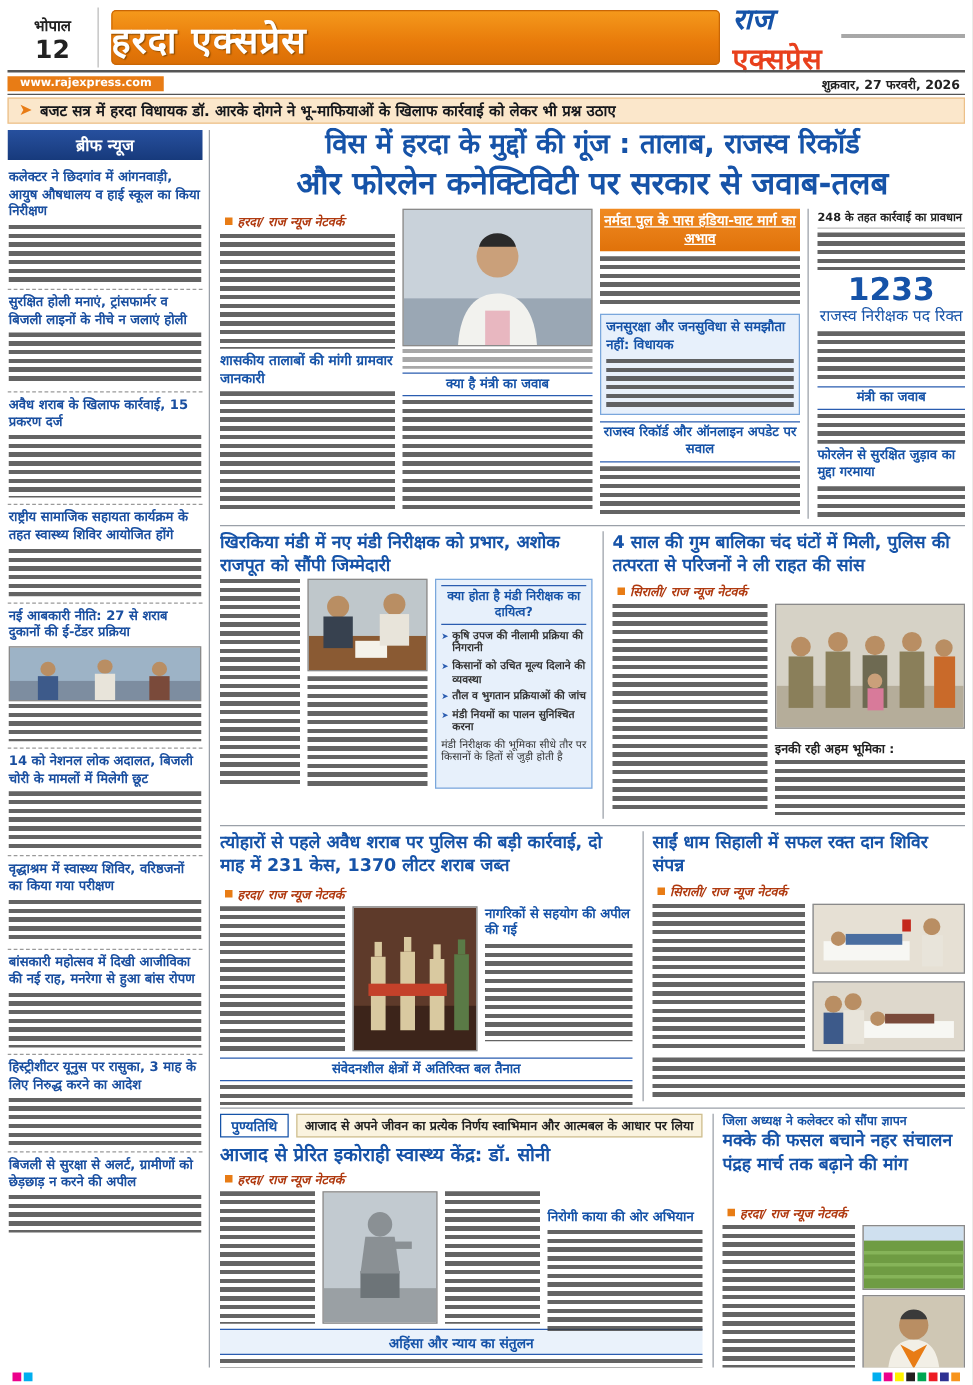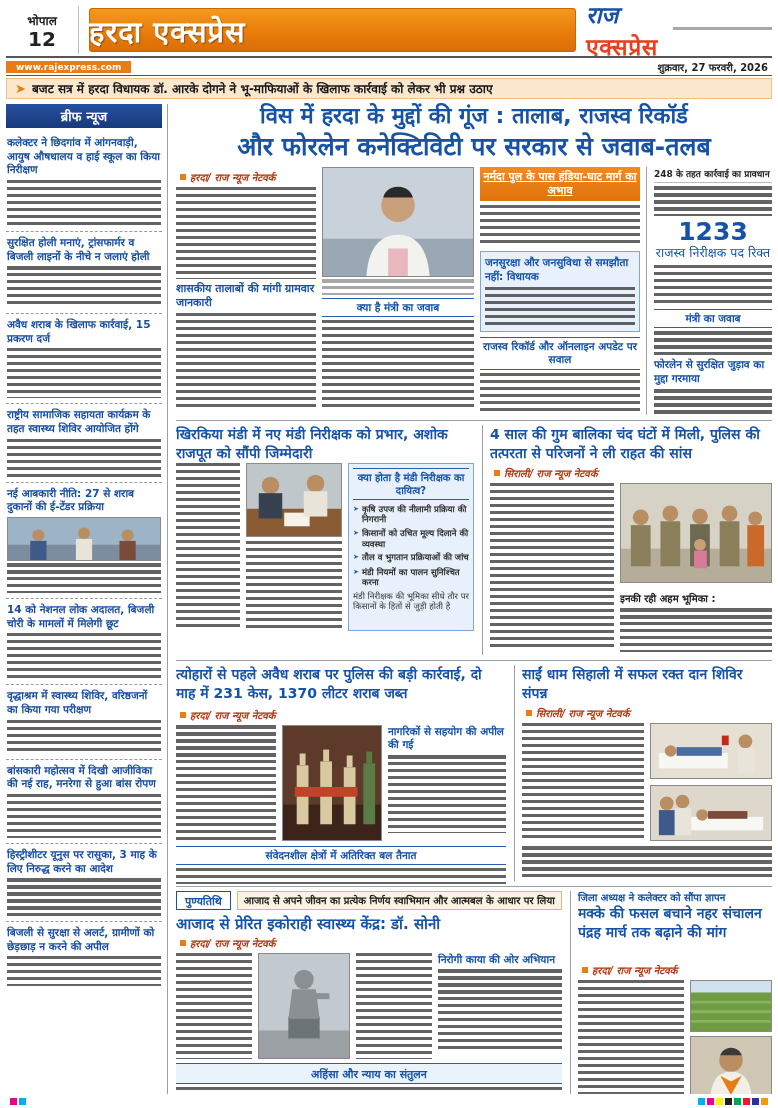--- a/index.html
+++ b/index.html
@@ -387,21 +387,21 @@
               <rect width="92" height="106" fill="#c2cad0"></rect>
               <rect y="78" width="92" height="28" fill="#9aa0a4"></rect>
               <rect x="30" y="64" width="32" height="22" fill="#6d7478"></rect>
               <circle cx="46" cy="26" r="10" fill="#8a9094"></circle>
               <path d="M34 36h24l4 30H30z" fill="#8a9094"></path>
               <rect x="56" y="40" width="16" height="6" fill="#8a9094"></rect>
             </svg>
           </div>
           <div class="tx" style="width:76px"></div>
           <div style="flex:1">
-            <div class="sh" style="font-size:10.5px;margin-top:0">निरोगी काया की ओर अभियान</div>
+            <div class="sh" style="font-size:10.5px;margin-top:15px">निरोगी काया की ओर अभियान</div>
             <div class="tx" style="height:82px"></div>
           </div>
         </div>
         <div class="ahimsa">अहिंसा और न्याय का संतुलन</div>
         <div class="tx" style="height:14px;margin-top:3px"></div>
       </div>
 
       <div style="flex:1" class="vr">
         <div class="sh" style="font-size:10px;margin:0">जिला अध्यक्ष ने कलेक्टर को सौंपा ज्ञापन</div>
         <div class="ah" style="height:56px;font-size:14px">मक्के की फसल बचाने नहर संचालन पंद्रह मार्च तक बढ़ाने की मांग</div>

